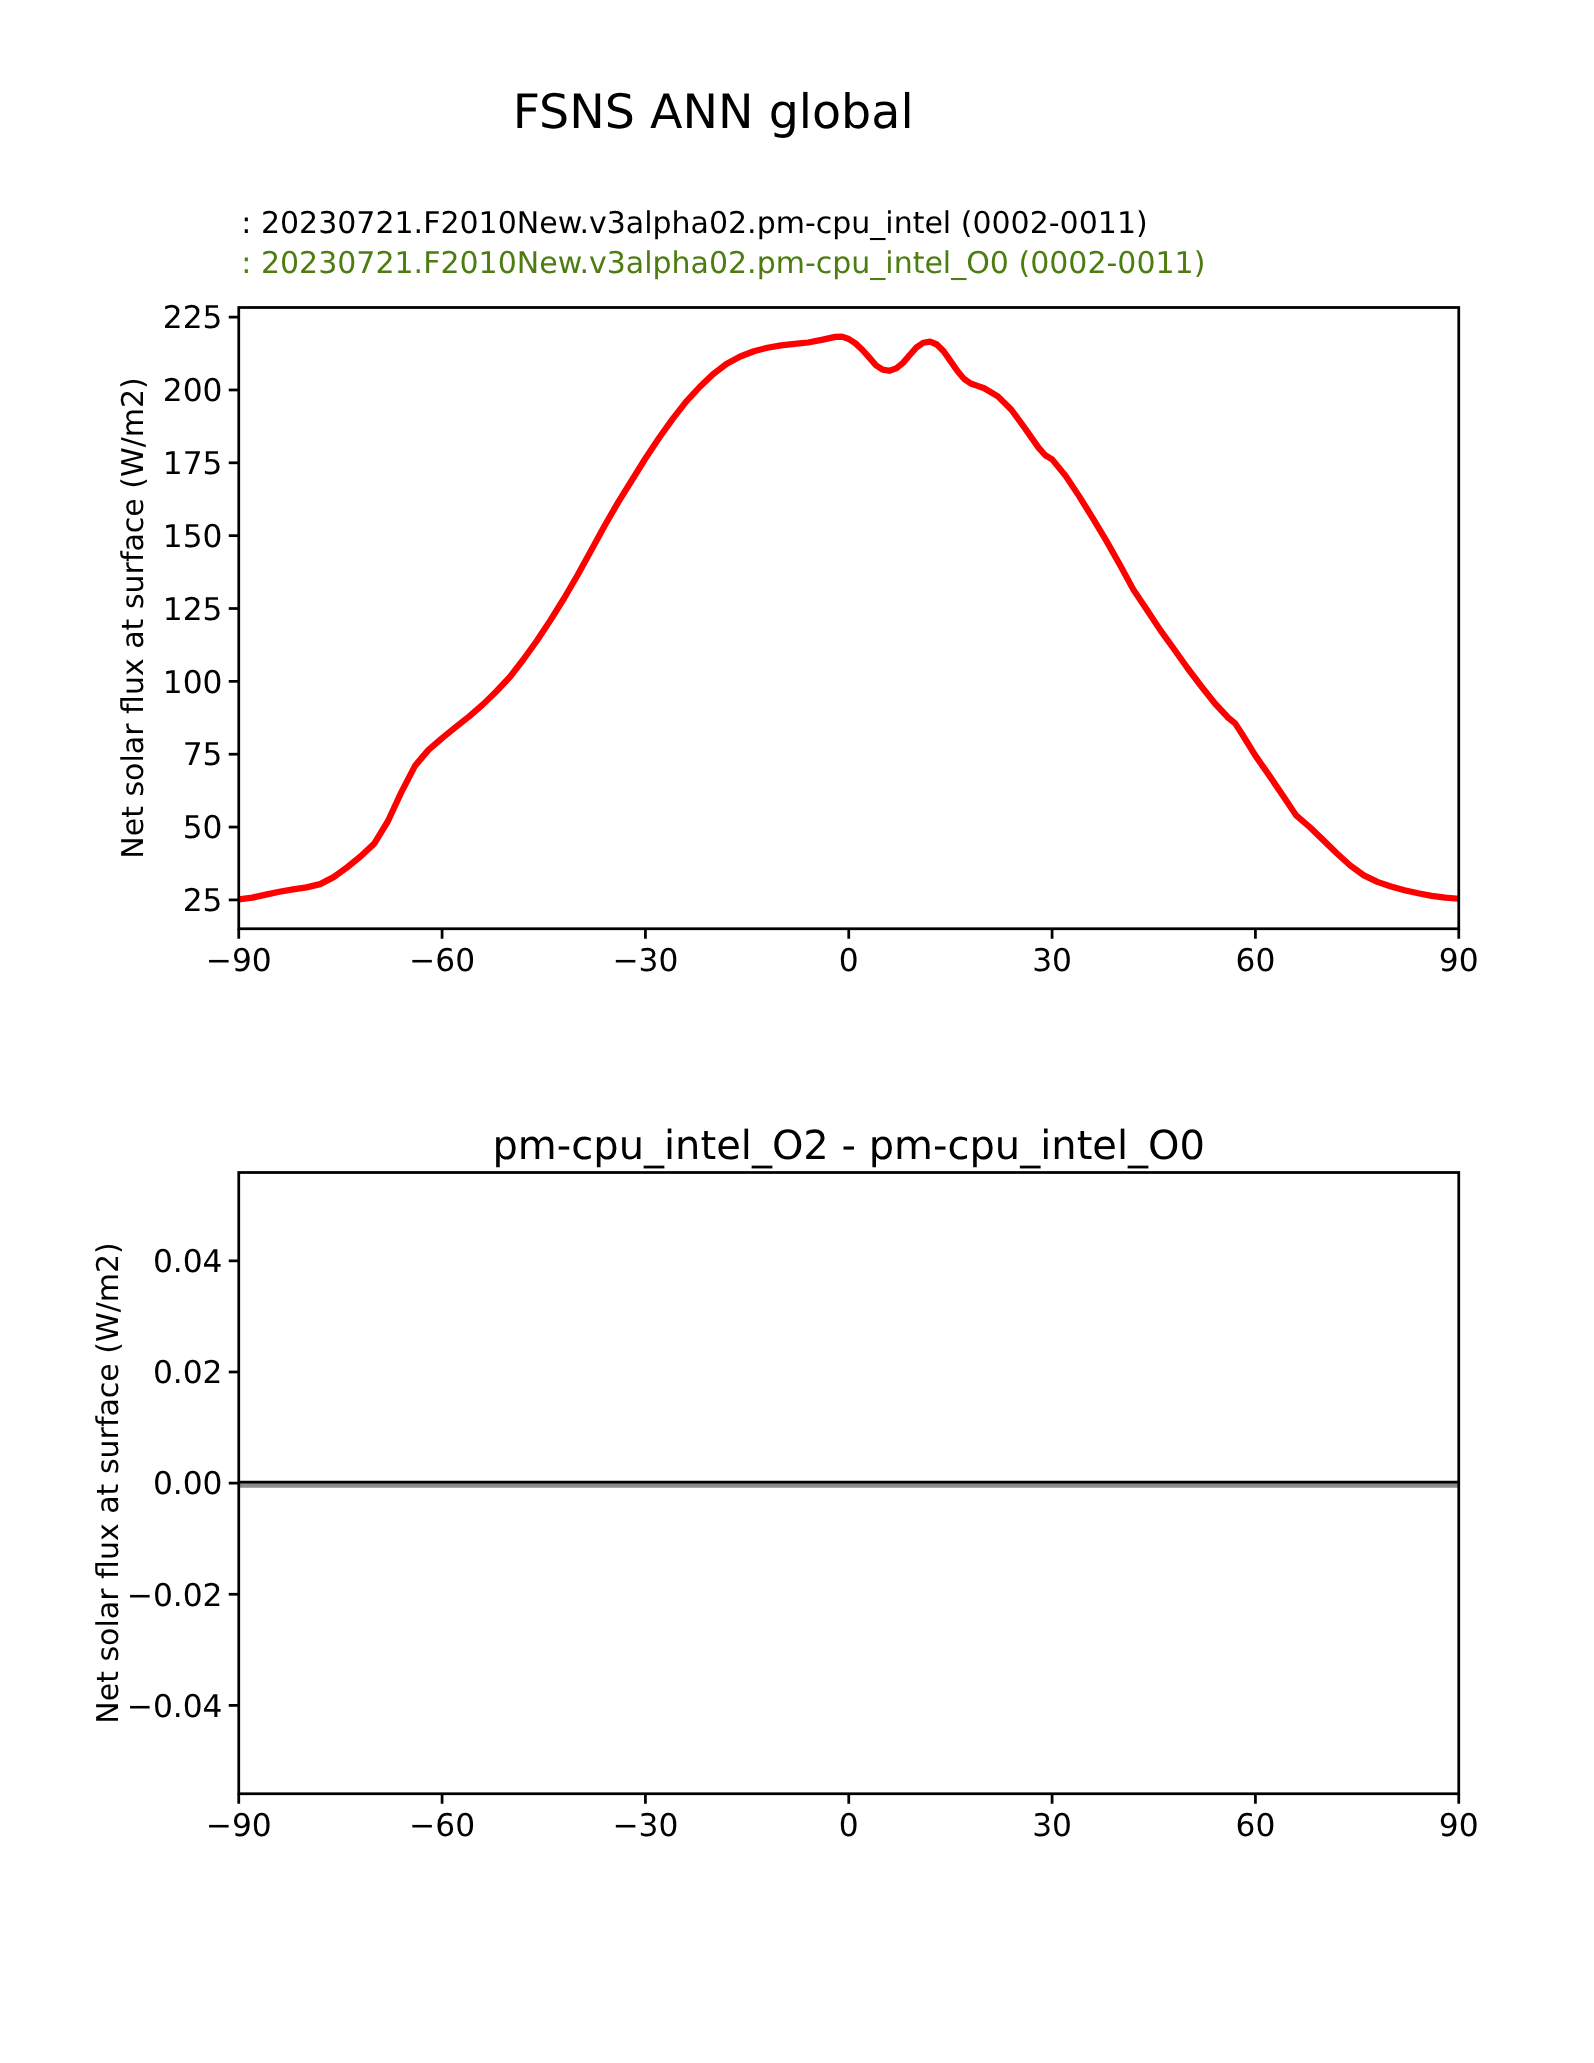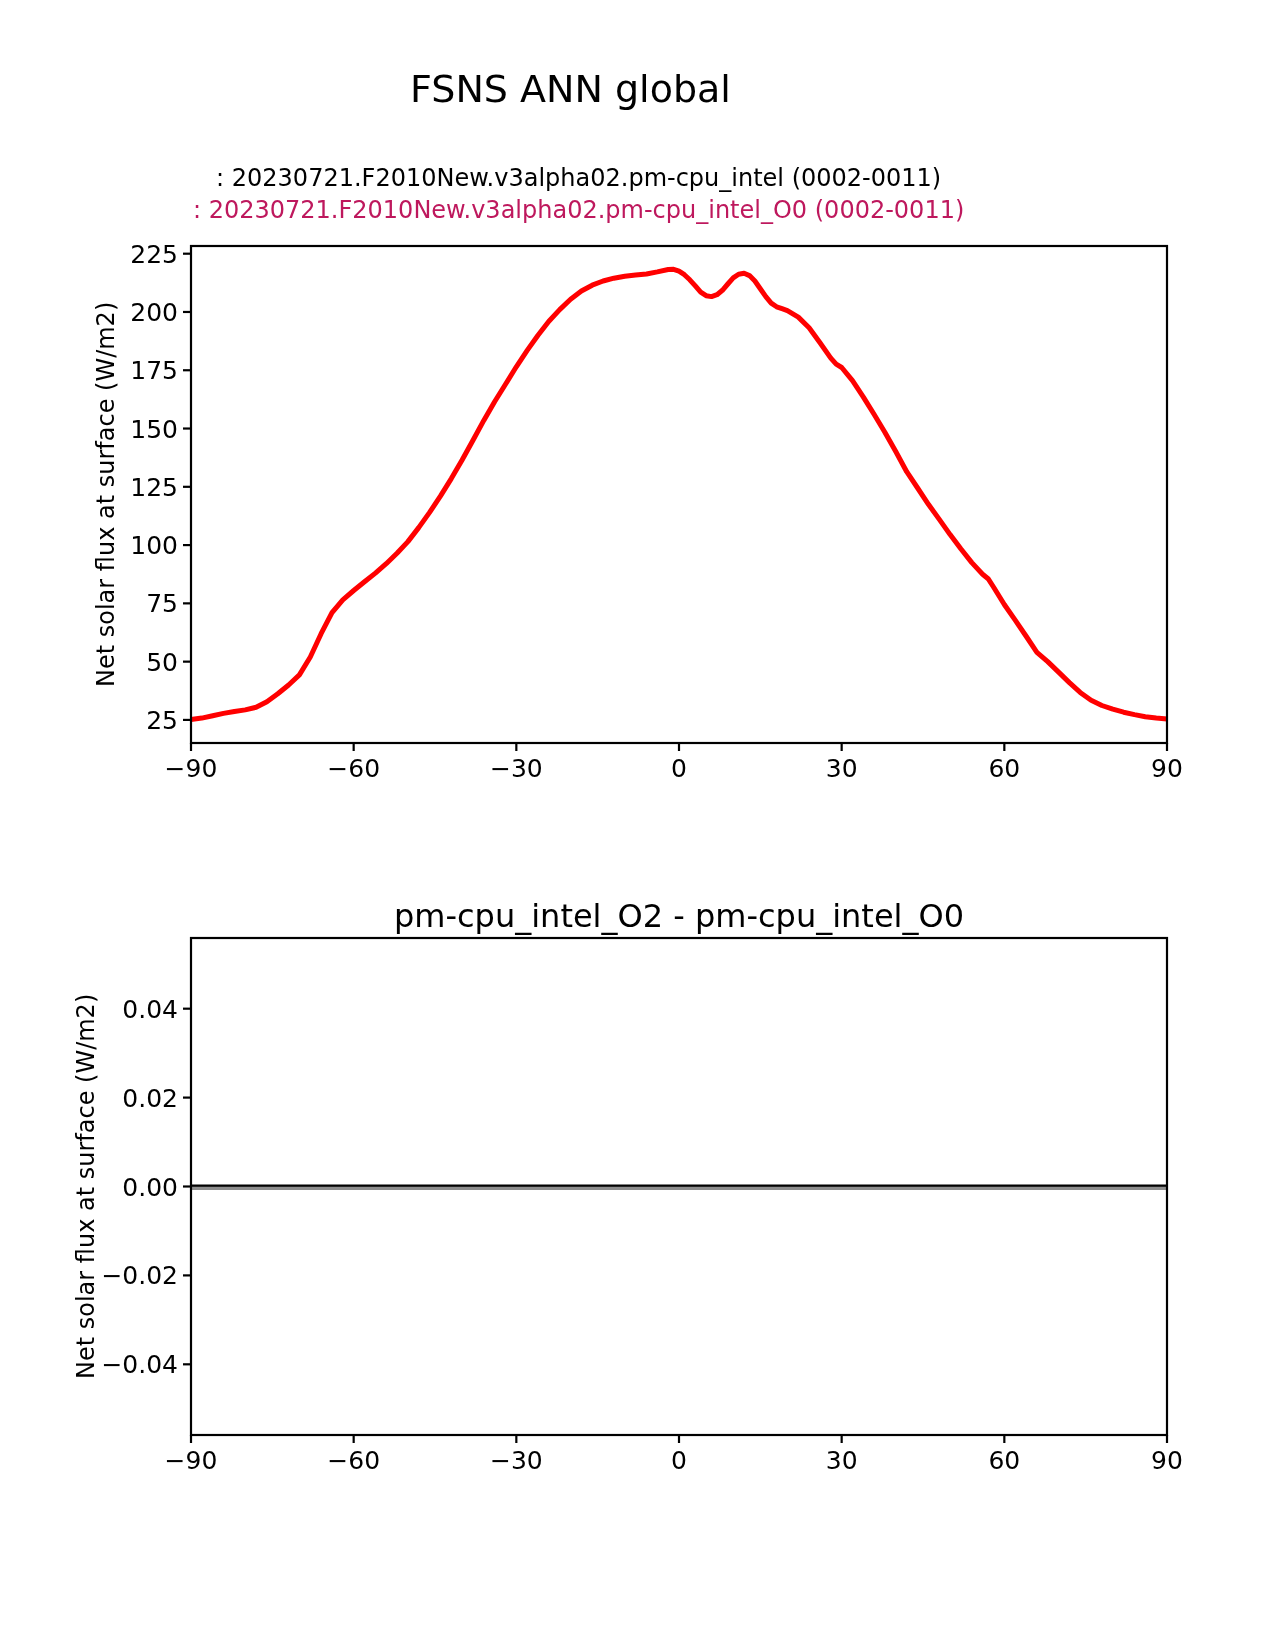--- a/index.html
+++ b/index.html
@@ -39,22 +39,22 @@
   svg{position:absolute;left:0;top:0;}
 </style>
 </head>
 <body>
 
 <div class="figure">
 
   <div class="suptitle">FSNS ANN global</div>
 
   <div class="legend">
-    <div class="legend-line" style="color: rgb(0, 0, 0); text-align: center;">: 20230721.F2010New.v3alpha02.pm-cpu_intel (0002-0011)</div>
-    <div class="legend-line" style="color: #be185d;">: 20230721.F2010New.v3alpha02.pm-cpu_intel_O0 (0002-0011)</div>
+    <div class="legend-line" style="color: rgb(0, 0, 0);">: 20230721.F2010New.v3alpha02.pm-cpu_intel (0002-0011)</div>
+    <div class="legend-line" style="color: #4d7c0f;">: 20230721.F2010New.v3alpha02.pm-cpu_intel_O0 (0002-0011)</div>
   </div>
 
   <div class="ylabel ylabel-top">Net solar flux at surface (W/m2)</div>
 
   <div class="subplot-title">pm-cpu_intel_O2 - pm-cpu_intel_O0</div>
 
   <div class="ylabel ylabel-bottom">Net solar flux at surface (W/m2)</div>
 
   <svg id="plot-svg" width="1275" height="1650" viewBox="0 0 1275 1650">
       <polyline points="191.0,719.5 201.8,718.1 212.7,715.7 223.5,713.4 234.4,711.5 245.2,709.9 256.1,707.3 266.9,701.7 277.8,693.8 288.6,685.0 299.4,674.9 310.3,657.0 321.1,633.7 332.0,612.7 342.8,599.9 353.7,590.5 364.5,581.7 375.4,573.1 386.2,563.7 397.0,553.2 407.9,541.6 418.7,527.6 429.6,512.4 440.4,496.1 451.3,478.6 462.1,460.0 473.0,440.2 483.8,420.4 494.6,401.7 505.5,384.2 516.3,366.8 527.2,350.4 538.0,335.3 548.9,321.3 559.7,309.6 570.6,299.2 581.4,291.0 592.2,285.2 603.1,281.0 613.9,278.2 624.8,276.3 635.6,275.1 646.5,274.0 657.3,271.9 668.2,269.5 673.6,269.3 679.0,271.2 684.4,274.7 689.8,279.8 695.3,285.9 700.7,292.2 706.1,295.7 711.5,296.6 717.0,294.7 722.4,290.3 727.8,284.0 733.2,277.9 738.6,274.2 744.1,273.3 749.5,275.6 754.9,281.0 760.3,288.7 765.8,296.6 771.2,303.1 776.6,306.8 782.0,308.7 787.4,310.6 798.3,317.1 809.1,327.8 820.0,342.7 830.8,358.1 836.2,364.2 841.7,367.5 852.5,380.7 863.4,397.1 874.2,414.5 885.0,432.5 895.9,451.8 906.7,471.7 917.6,488.0 928.4,504.3 939.3,519.4 950.1,534.6 961.0,549.0 971.8,562.6 982.6,574.2 988.1,578.7 993.5,587.0 1004.3,604.5 1015.2,620.1 1026.0,636.0 1036.9,652.3 1047.7,661.6 1058.6,672.1 1069.4,682.6 1080.2,692.4 1091.1,700.3 1101.9,705.5 1112.8,709.2 1123.6,712.2 1134.5,714.6 1145.3,716.7 1156.2,718.1 1167.0,719.0" fill="none" stroke="#ff0000" stroke-width="5" stroke-linejoin="round" stroke-linecap="butt"></polyline>

